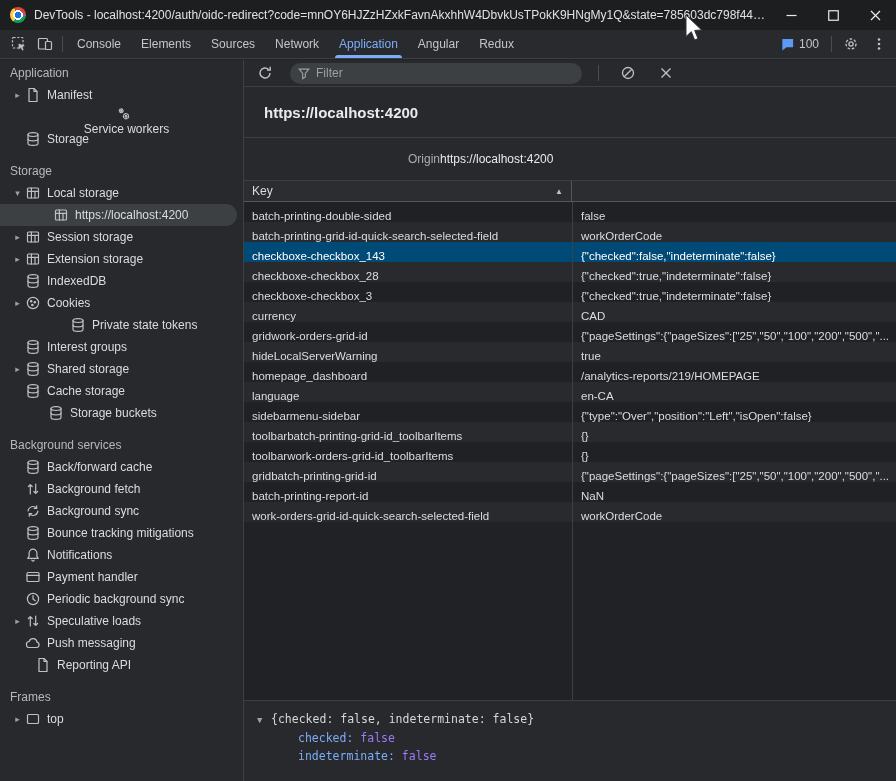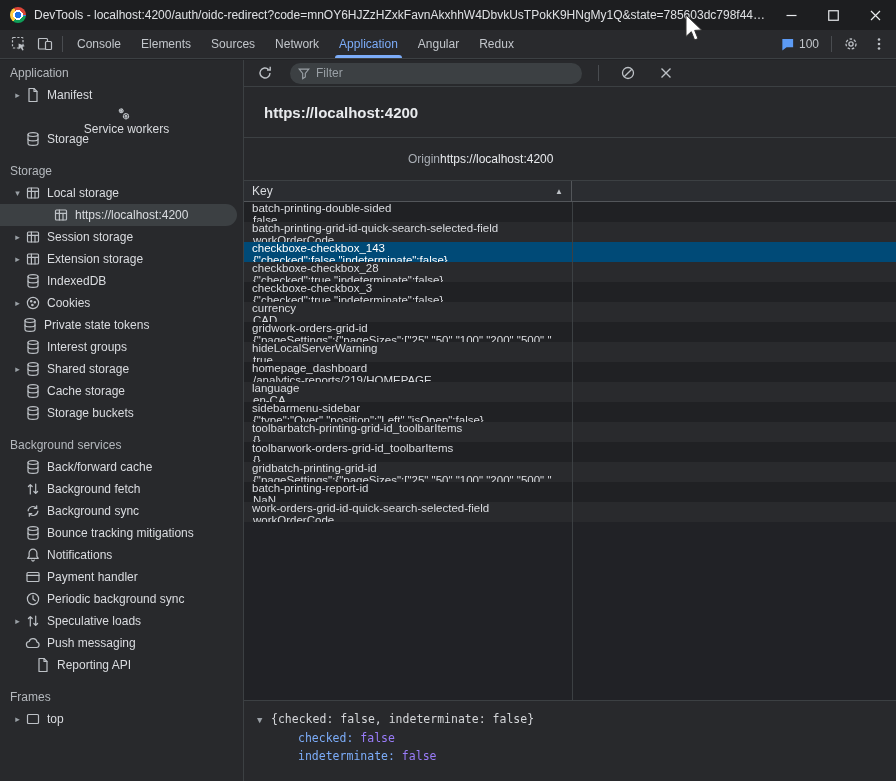--- a/index.html
+++ b/index.html
@@ -58,21 +58,21 @@
   .origin-label { padding-left:20px; width:196px; color:#a8adb4; }
   .origin-value { color:#e8eaed; }
   
   .datagrid { flex:1; display:flex; flex-direction:column; background:#212226; min-height:0; }
   .dg-header { height:21px; flex:0 0 auto; display:flex; background:#2b2d31; border-bottom:1px solid #53565a; color:#dadce0; }
   .dg-col-key { width:328px; flex:0 0 auto; display:flex; align-items:center; padding-left:8px; border-right:1px solid #53565a; }
   .dg-col-value { flex:1; display:flex; align-items:center; padding-left:8px; }
   .sort-arrow { margin-left:auto; margin-right:8px; font-size:8px; color:#bdc1c6; }
   .dg-body { flex:1; position:relative; overflow:hidden; font-size:11.5px; }
   .dg-divider { position:absolute; left:328px; top:0; bottom:0; width:1px; background:#3c4043; z-index:2; }
-  .dg-row { height:20px; display:flex; align-items:flex-start; white-space:nowrap;flex-direction:column; }
+  .dg-row { height:20px; display:flex; align-items:flex-end; white-space:nowrap; }
   .dg-row.odd  { background:#202124; }
   .dg-row.even { background:#292a2d; }
   .dg-row.selected { background:var(--selection-bg,#004a77); color:#fff; }
   .dg-cell-key { width:328px; flex:0 0 auto; padding-left:8px; overflow:hidden; }
   .dg-cell-val { flex:1; padding-left:9px; overflow:hidden; min-width:0; }
   
   .preview { height:81px; flex:0 0 auto; border-top:1px solid #3c4043; background:#28292c;
     font-family:"DejaVu Sans Mono", monospace; font-size:11.5px; color:#d5d7da; padding:9px 0 0 13px; }
   .pv-line { line-height:18px; white-space:nowrap; }
   .pv-line .tri { display:inline-block; font-size:9px; color:#9aa0a6; width:14px; }
@@ -256,21 +256,21 @@
           <span class="icon">
             <svg viewBox="0 0 16 16" fill="none" stroke="#bdc1c6" stroke-width="1.2" stroke-linecap="round" stroke-linejoin="round">
               <circle cx="8" cy="8" r="5.6"></circle>
               <circle cx="6.2" cy="6.3" r="0.7" fill="#bdc1c6"></circle>
               <circle cx="9.8" cy="7.2" r="0.7" fill="#bdc1c6"></circle>
               <circle cx="7.4" cy="10" r="0.7" fill="#bdc1c6"></circle>
             </svg>
           </span>
           <span class="label">Cookies</span>
         </div>
-        <div class="tree-item" style="padding-left: 7px;">
+        <div class="tree-item" style="padding-left: 15px; margin-left: 40px;">
           <span class="arrow"></span>
           <span class="icon">
             <svg viewBox="0 0 16 16" fill="none" stroke="#bdc1c6" stroke-width="1.2" stroke-linecap="round" stroke-linejoin="round">
               <ellipse cx="8" cy="3.6" rx="5" ry="1.9"></ellipse>
               <path d="M3 3.6v8.8c0 1 2.2 1.9 5 1.9s5-.9 5-1.9V3.6"></path>
               <path d="M3 8c0 1 2.2 1.9 5 1.9S13 9 13 8"></path>
             </svg>
           </span>
           <span class="label">Private state tokens</span>
         </div>
@@ -300,21 +300,21 @@
           <span class="arrow"></span>
           <span class="icon">
             <svg viewBox="0 0 16 16" fill="none" stroke="#bdc1c6" stroke-width="1.2" stroke-linecap="round" stroke-linejoin="round">
               <ellipse cx="8" cy="3.6" rx="5" ry="1.9"></ellipse>
               <path d="M3 3.6v8.8c0 1 2.2 1.9 5 1.9s5-.9 5-1.9V3.6"></path>
               <path d="M3 8c0 1 2.2 1.9 5 1.9S13 9 13 8"></path>
             </svg>
           </span>
           <span class="label">Cache storage</span>
         </div>
-        <div class="tree-item" style="padding-left: 10px;">
+        <div class="tree-item" style="padding-left: 10px; margin-left: 23px;">
           <span class="arrow"></span>
           <span class="icon">
             <svg viewBox="0 0 16 16" fill="none" stroke="#bdc1c6" stroke-width="1.2" stroke-linecap="round" stroke-linejoin="round">
               <ellipse cx="8" cy="3.6" rx="5" ry="1.9"></ellipse>
               <path d="M3 3.6v8.8c0 1 2.2 1.9 5 1.9s5-.9 5-1.9V3.6"></path>
               <path d="M3 8c0 1 2.2 1.9 5 1.9S13 9 13 8"></path>
             </svg>
           </span>
           <span class="label">Storage buckets</span>
         </div>

